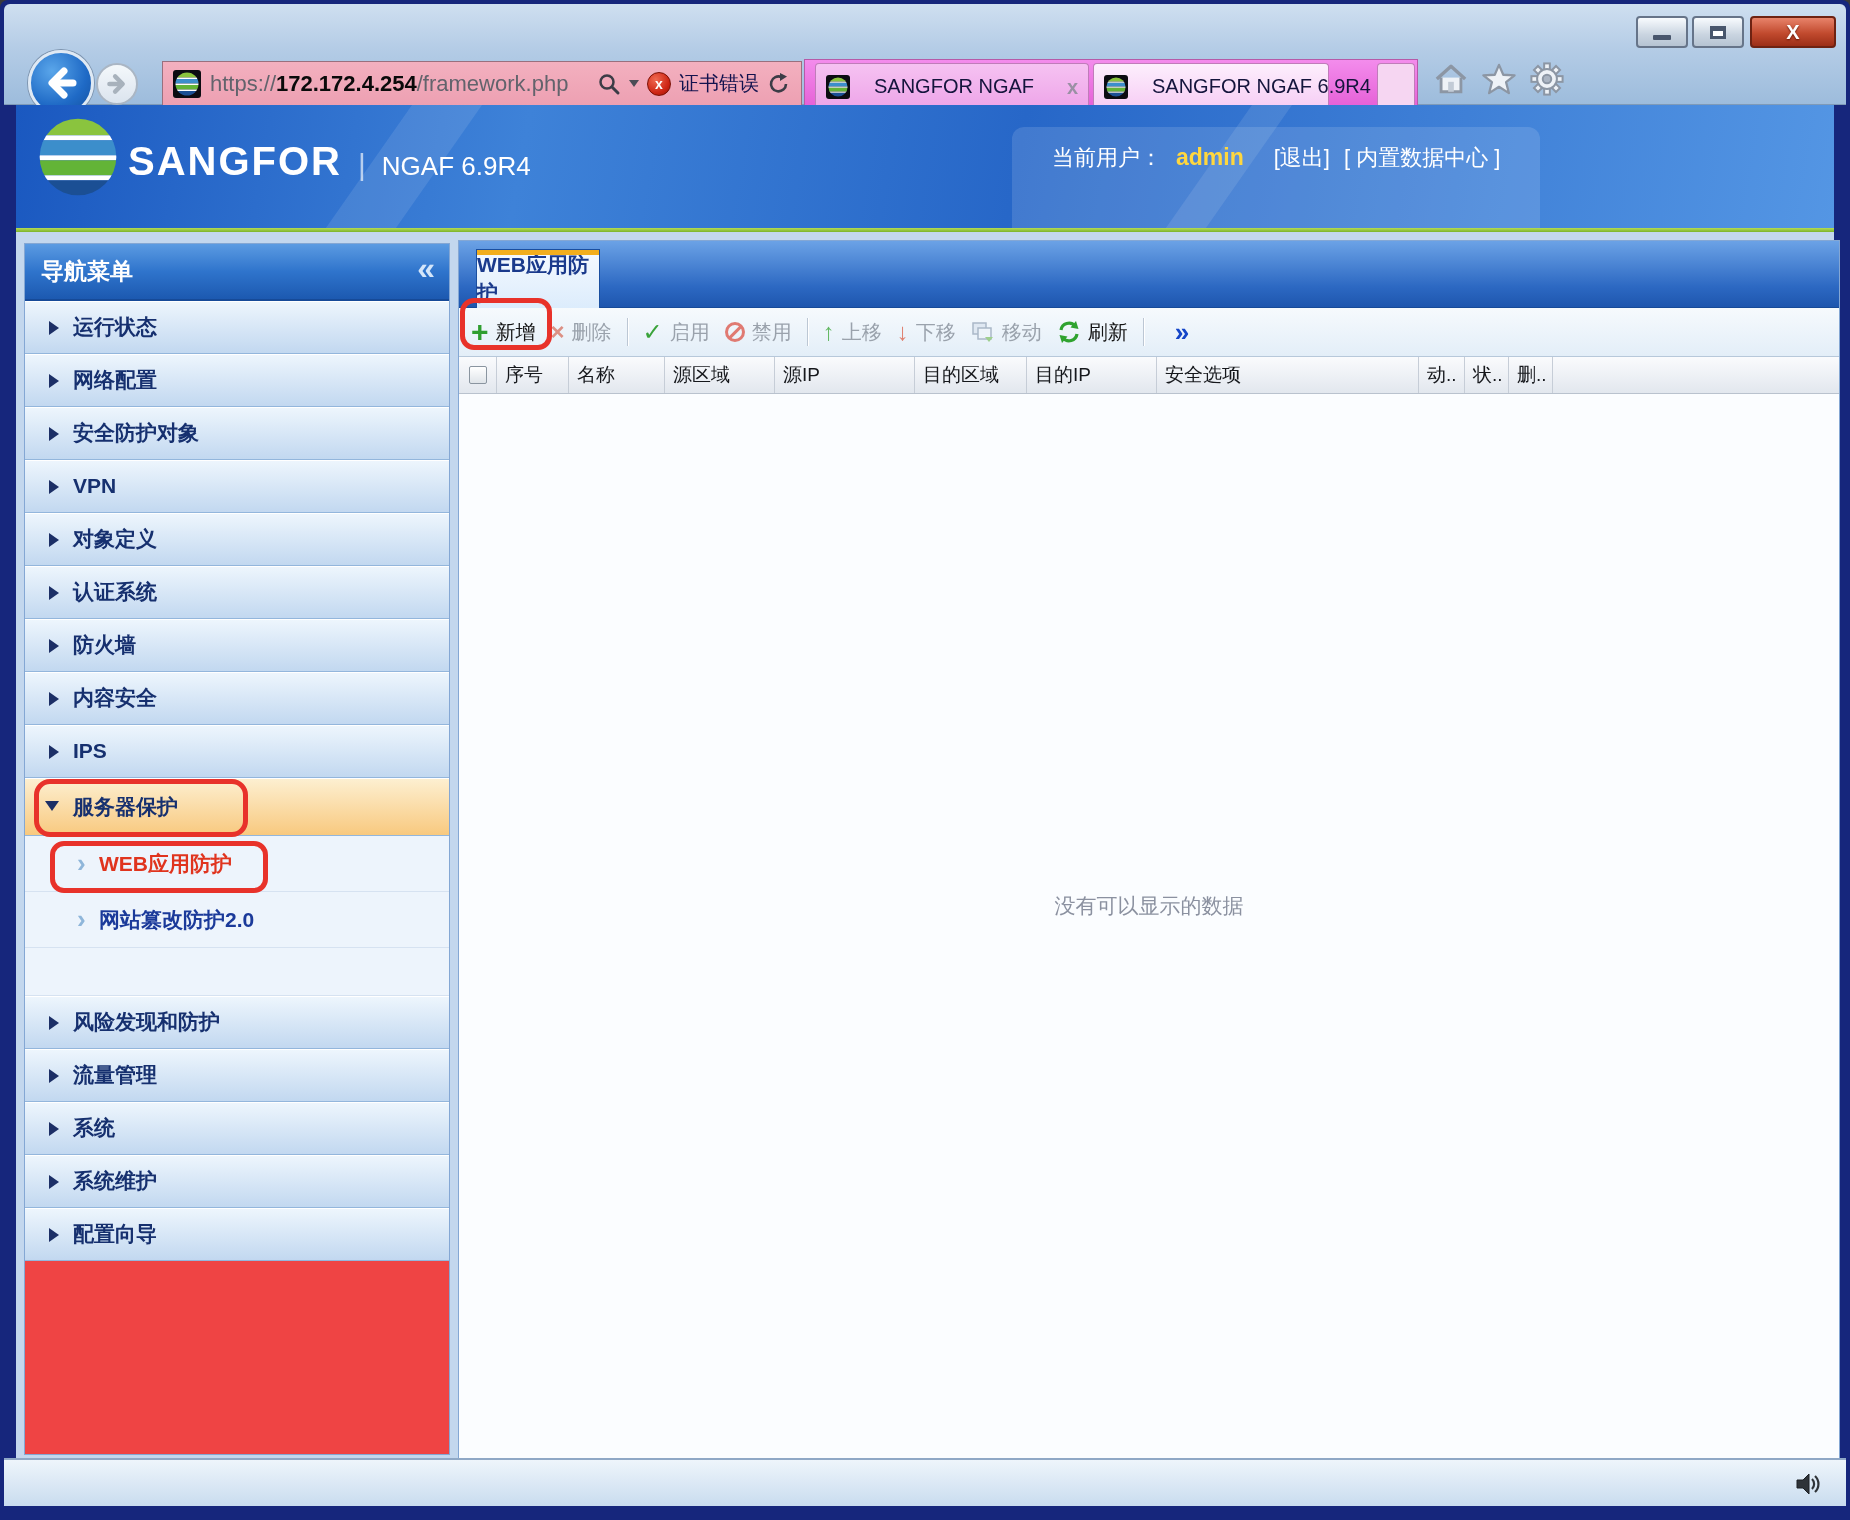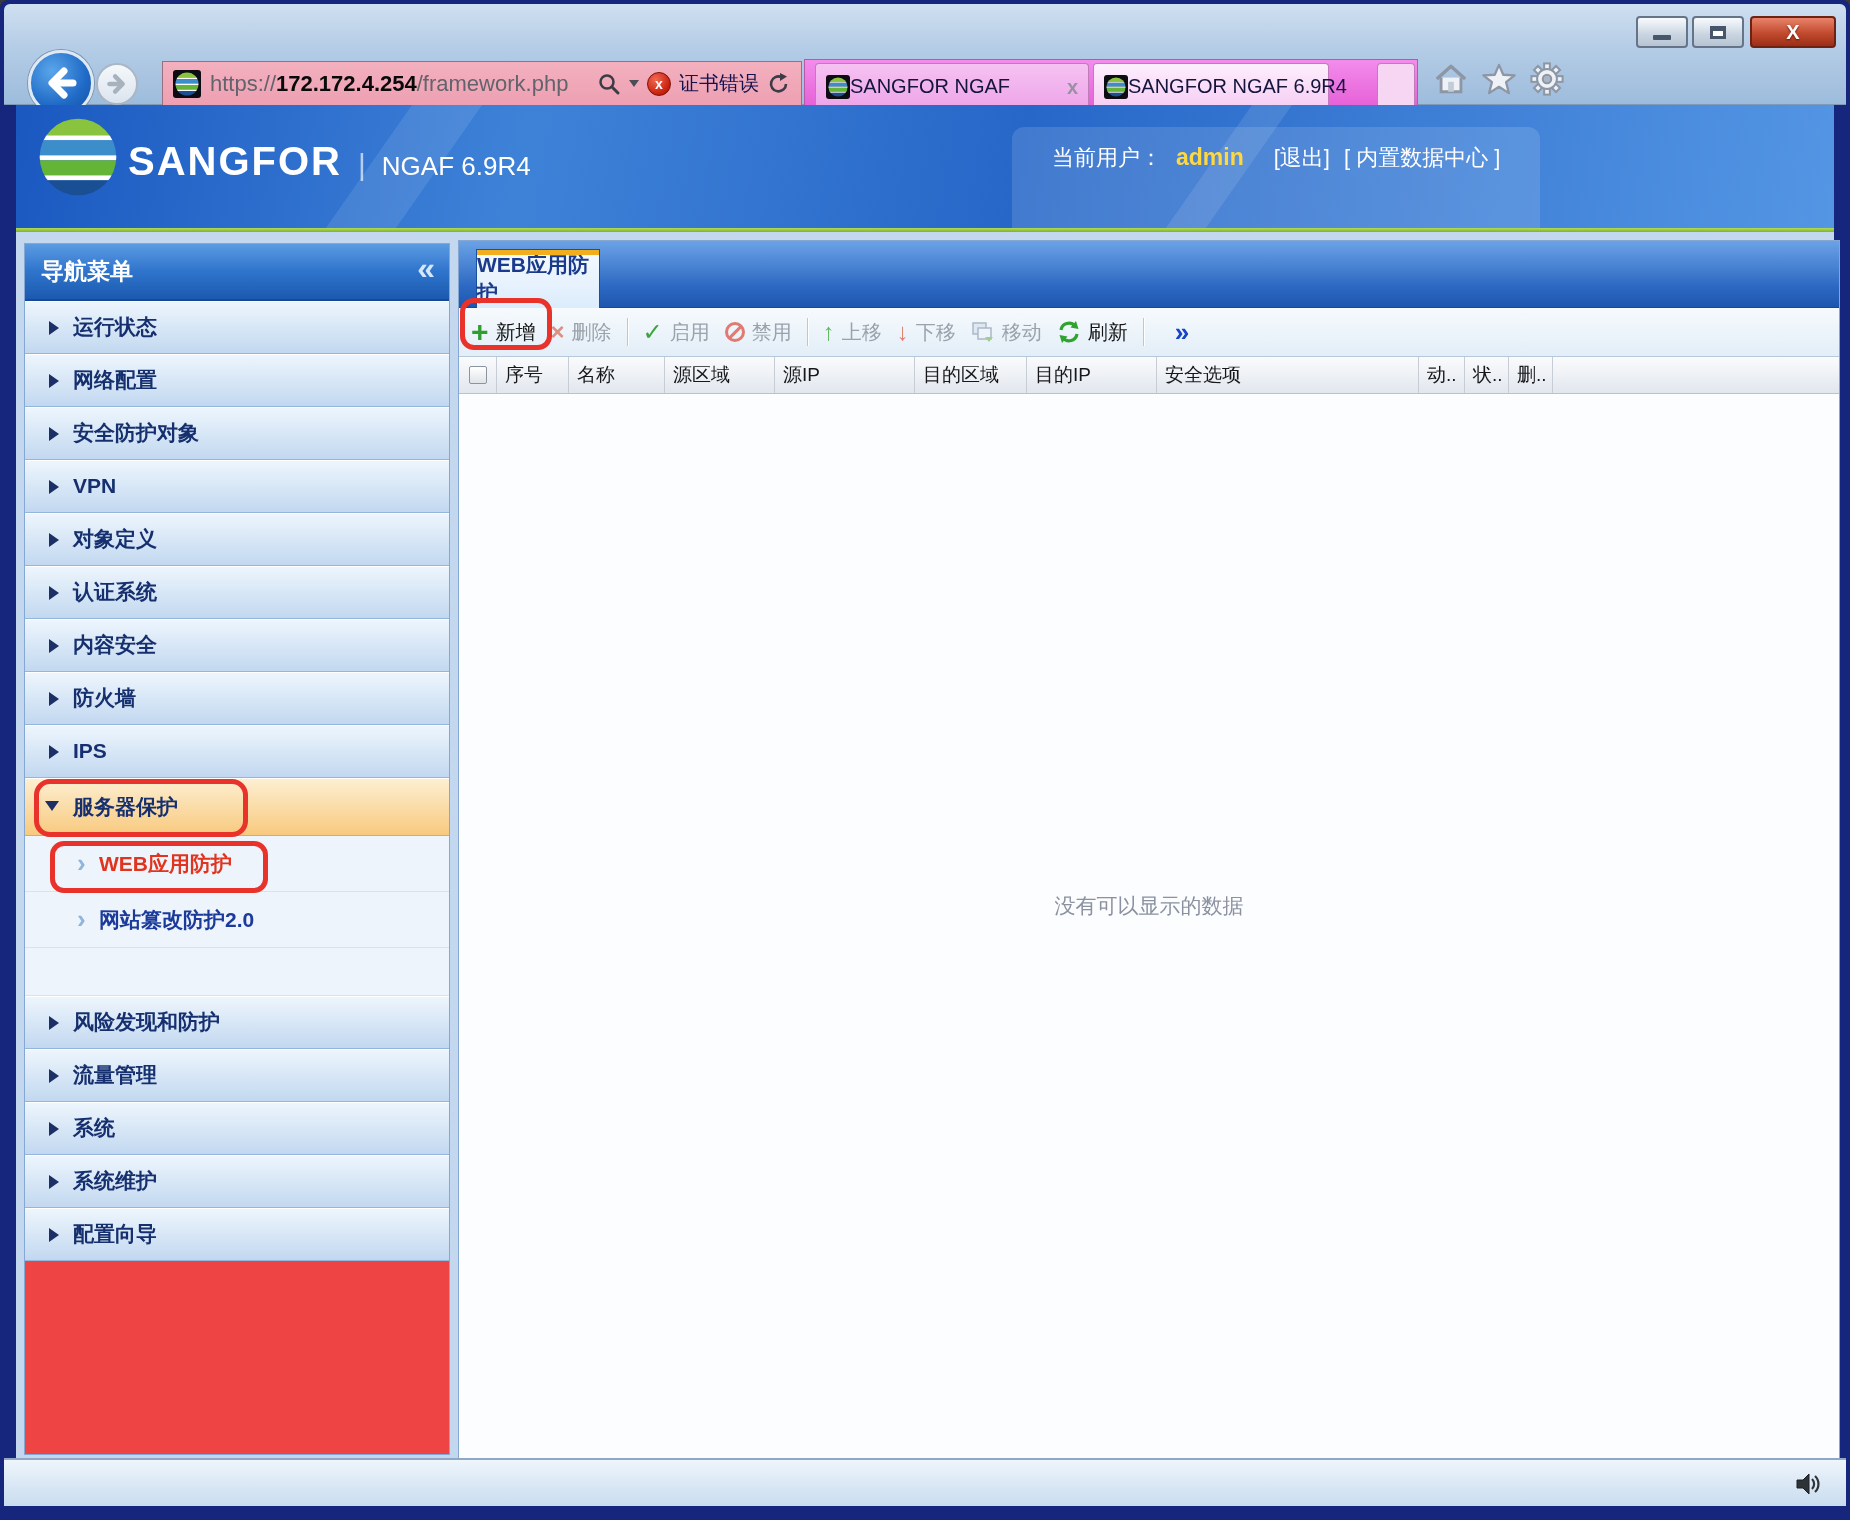--- a/index.html
+++ b/index.html
@@ -45,21 +45,21 @@
                 border-top:7px solid #4c4c56; }
   .cert-badge { width:24px; height:24px; border-radius:50%;
                 background:radial-gradient(circle at 35% 30%, #f06a52, #cc2312 65%, #8e1406);
                 border:1px solid #7c1004; color:#fff; font-weight:bold; font-size:14px;
                 display:flex; align-items:center; justify-content:center; }
   .cert-text { font-size:20px; color:#12124e; }
 
   .tabstrip { position:absolute; left:800px; top:55px; width:614px; height:50px;
               background:linear-gradient(#f38cec, #e55ed6); border:1px solid #b65aa8; border-bottom:none; }
   .btab { position:absolute; top:3px; height:46px; border:1px solid #c07cba; border-bottom:none;
-          border-radius:4px 4px 0 0; display:flex; align-items:center; padding:0 10px; gap:0; }
+          border-radius:4px 4px 0 0; display:flex; align-items:center; padding:0 10px; gap:24px; }
   .btab .blabel { font-size:20px; color:#14143c; white-space:nowrap; }
   .btab.inactive { left:10px; width:274px; background:linear-gradient(#f6c2f2,#eda4e8); }
   .btab.active { left:288px; width:236px; background:linear-gradient(#fdeffd,#f6ccf4); }
   .btab-close { margin-left:auto; color:#9a90a4; font-size:20px; font-weight:bold; line-height:1; }
   .btab.stub { left:572px; width:38px; background:#f6d6f2; }
 
   .chrome-icons { position:absolute; left:1430px; top:58px; display:flex; gap:14px; align-items:center; }
 
   
   .appheader { position:absolute; left:16px; top:105px; width:1818px; height:123px;
@@ -324,25 +324,25 @@
     <div class="s-item">
         <span class="tri-r"></span>
         <span class="s-label">对象定义</span>
       </div>
     <div class="s-item">
         <span class="tri-r"></span>
         <span class="s-label">认证系统</span>
       </div>
     <div class="s-item">
         <span class="tri-r"></span>
+        <span class="s-label">防火墙</span>
+      </div>
+    <div class="s-item">
+        <span class="tri-r"></span>
         <span class="s-label">内容安全</span>
-      </div>
-    <div class="s-item">
-        <span class="tri-r"></span>
-        <span class="s-label">防火墙</span>
       </div>
     <div class="s-item">
         <span class="tri-r"></span>
         <span class="s-label">IPS</span>
       </div>
 
     <div class="s-item expanded">
         <span class="tri-d"></span>
         <span class="s-label">服务器保护</span>
       </div>

